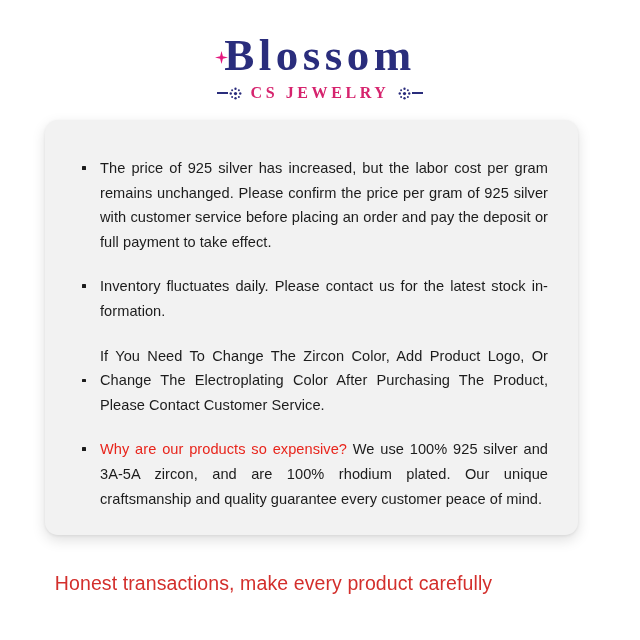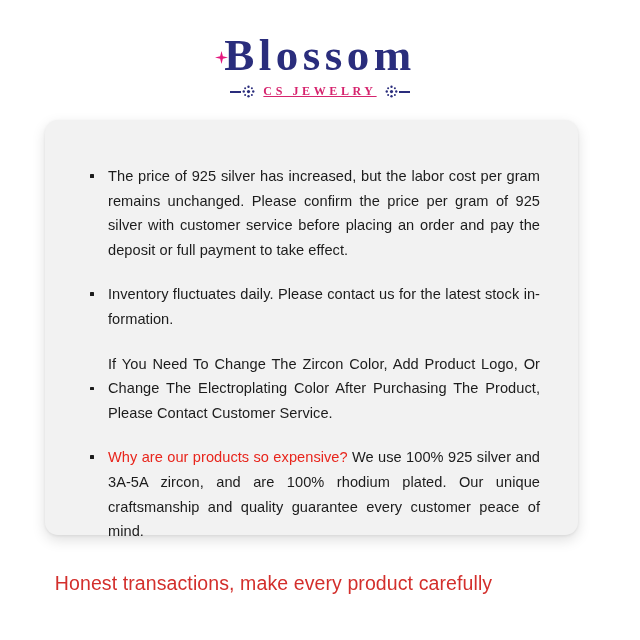--- a/index.html
+++ b/index.html
@@ -46,26 +46,25 @@
 
   .brand-sub-row {
     margin-top: 4px;
     display: flex;
     align-items: center;
     justify-content: center;
     gap: 7px;
   }
   .brand-subtitle {
     font-family: "Liberation Serif", serif;
-    font-size: 12px;
+    font-size: 16px;
     font-weight: 700;
     letter-spacing: 3.6px;
     color: #d6246e;
     white-space: nowrap;
-    text-decoration: underline;
   }
   .flourish {
     display: flex;
     align-items: center;
     color: #2a2d7c;
   }
   .flourish-dash {
     width: 11px;
     height: 2px;
     background: #2a2d7c;
@@ -84,21 +83,21 @@
     width: 533px;
     height: 415px;
     background: #f2f2f2;
     border-radius: 13px;
     box-shadow: 0 5px 14px rgba(0,0,0,0.13), 0 1px 3px rgba(0,0,0,0.07);
     box-sizing: border-box;
     padding: 28px 22px 20px 26px;
   }
 
   .bullet-list {
-    margin: 16px;
+    margin: 8px;
     padding: 0;
     list-style: none;
   }
   .bullet-item {
     position: relative;
     padding-left: 21px;
     margin-bottom: 20px;
     font-size: 14.6px;
     line-height: 24.6px;
     color: #1c1c1c;

